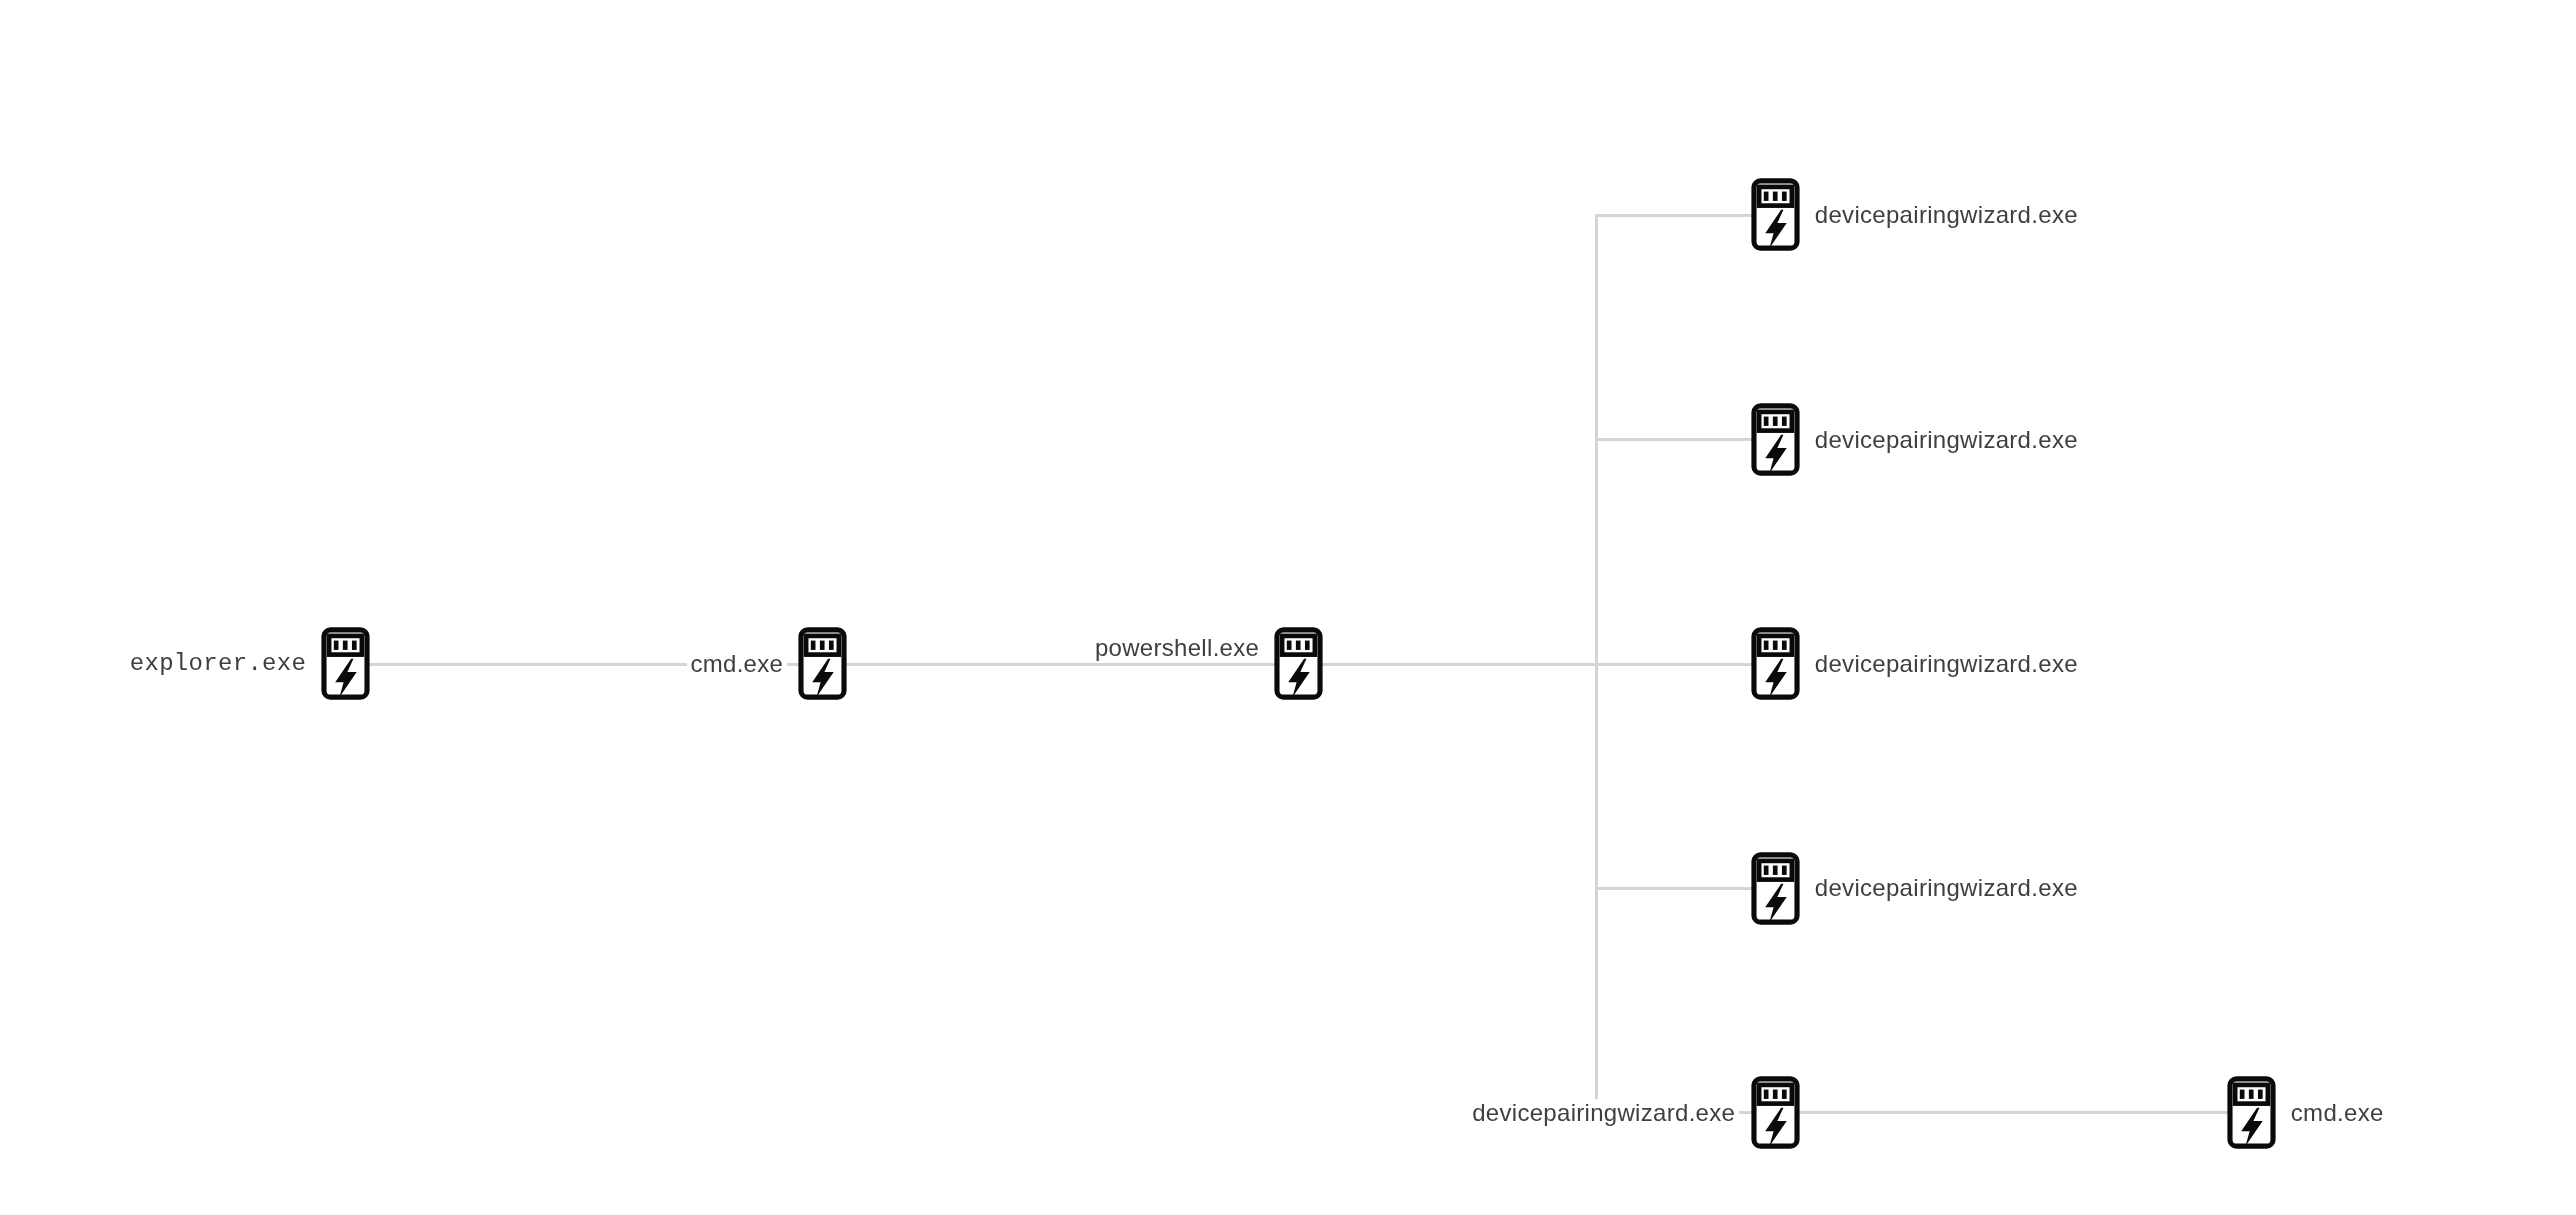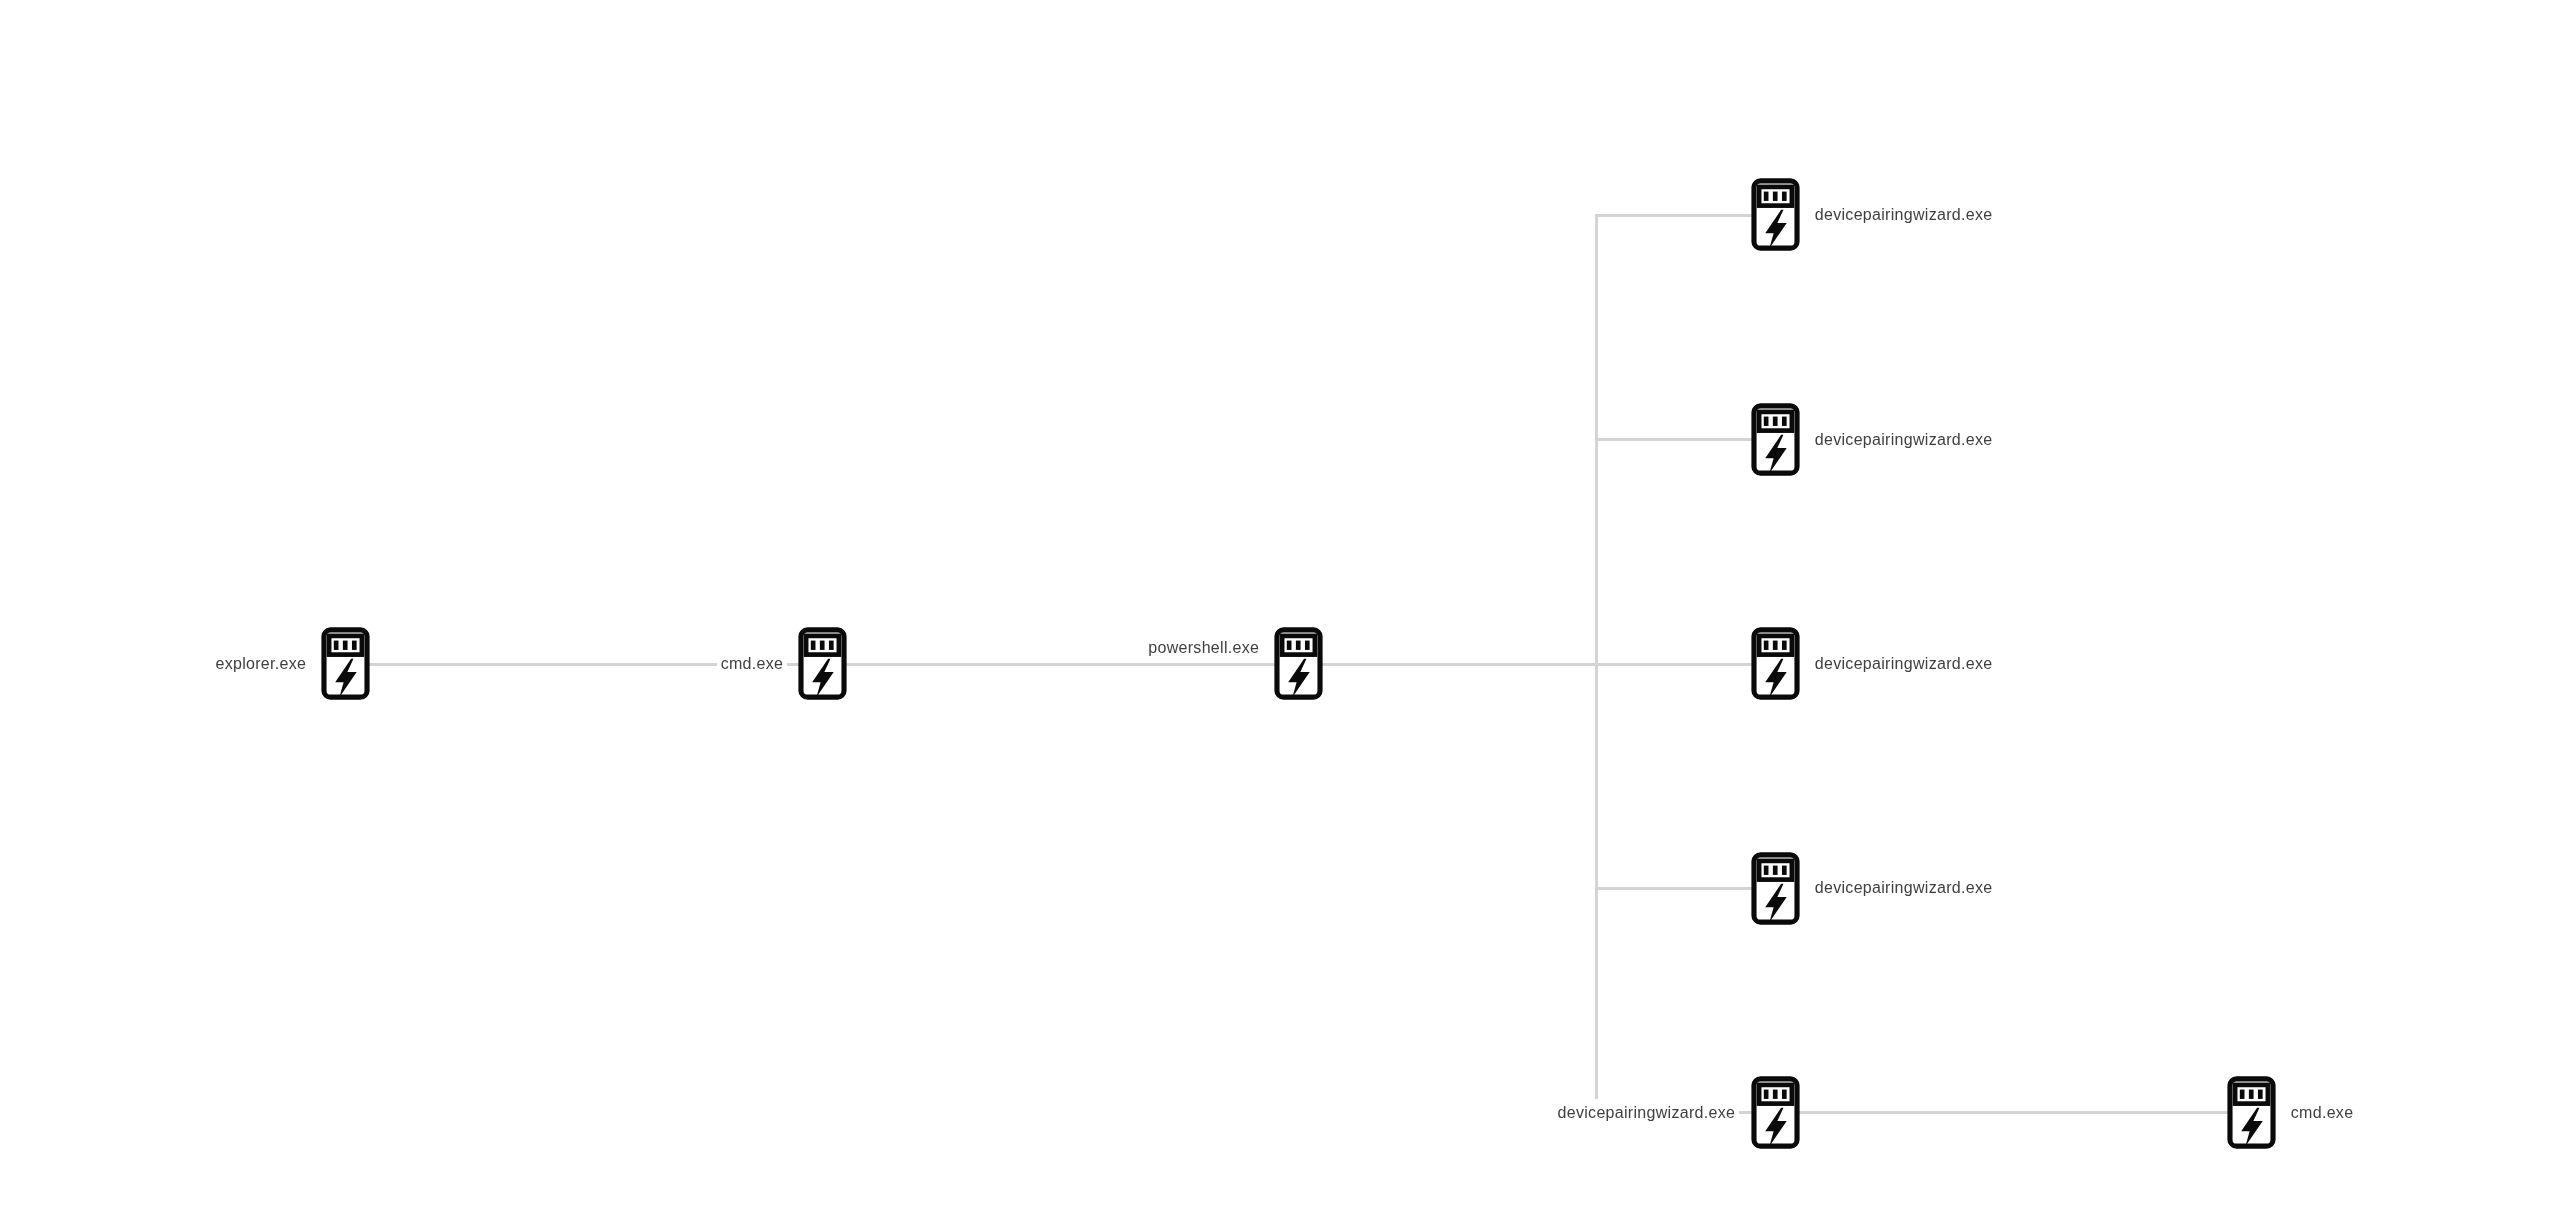--- a/index.html
+++ b/index.html
@@ -24,21 +24,21 @@
     position: absolute;
     width: 49px;
     height: 73px;
     z-index: 2;
     cursor: pointer;
   }
   .node-label {
     position: absolute;
     transform: translateY(-50%);
     z-index: 3;
-    font-size: 16px;
+    font-size: 24px;
     line-height: 28px;
     color: #3f3f3f;
     background: #ffffff;
     padding: 0 3.8px;
     white-space: nowrap;
     letter-spacing: 0.3px;
   }
 </style>
 </head>
 <body>
@@ -53,21 +53,21 @@
     <div class="edge" style="background: rgb(212, 212, 212); left: 1595px; top: 887px; width: 180px; height: 2.8px;"></div>
     <div class="edge" style="background: rgb(212, 212, 212); left: 1735px; top: 1111px; width: 516px; height: 2.8px;"></div>
     <div class="node-icon" style="left: 321px; top: 627px;"><svg width="49" height="73" viewBox="0 0 52 78" xmlns="http://www.w3.org/2000/svg">
         <rect x="3" y="3" width="46" height="72" rx="7" fill="#ffffff" stroke="#0a0a0a" stroke-width="5.5"></rect>
         <rect x="8.5" y="9.5" width="35" height="20" fill="#ffffff" stroke="#0a0a0a" stroke-width="5"></rect>
         <rect x="13.5" y="14.5" width="5" height="10" fill="#0a0a0a"></rect>
         <rect x="23.2" y="14.5" width="5" height="10" fill="#0a0a0a"></rect>
         <rect x="32.9" y="14.5" width="5" height="10" fill="#0a0a0a"></rect>
         <polygon points="32,34 15,59 24,59 19.5,75 38,48 28,48 34.5,34" fill="#0a0a0a"></polygon>
       </svg></div>
-    <div class="node-label" style="color: rgb(63, 63, 63); top: 664px; right: 2266px;">explorer.exe</div>
+    <div class="node-label" style="color: rgb(63, 63, 63); top: 664px; right: 2266px; font-family: Liberation Mono, monospace;">explorer.exe</div>
     <div class="node-icon" style="left: 798px; top: 627px;"><svg width="49" height="73" viewBox="0 0 52 78" xmlns="http://www.w3.org/2000/svg">
         <rect x="3" y="3" width="46" height="72" rx="7" fill="#ffffff" stroke="#0a0a0a" stroke-width="5.5"></rect>
         <rect x="8.5" y="9.5" width="35" height="20" fill="#ffffff" stroke="#0a0a0a" stroke-width="5"></rect>
         <rect x="13.5" y="14.5" width="5" height="10" fill="#0a0a0a"></rect>
         <rect x="23.2" y="14.5" width="5" height="10" fill="#0a0a0a"></rect>
         <rect x="32.9" y="14.5" width="5" height="10" fill="#0a0a0a"></rect>
         <polygon points="32,34 15,59 24,59 19.5,75 38,48 28,48 34.5,34" fill="#0a0a0a"></polygon>
       </svg></div>
     <div class="node-label" style="color: rgb(63, 63, 63); top: 664px; right: 1789px;">cmd.exe</div>
     <div class="node-icon" style="left: 1274px; top: 627px;"><svg width="49" height="73" viewBox="0 0 52 78" xmlns="http://www.w3.org/2000/svg">

